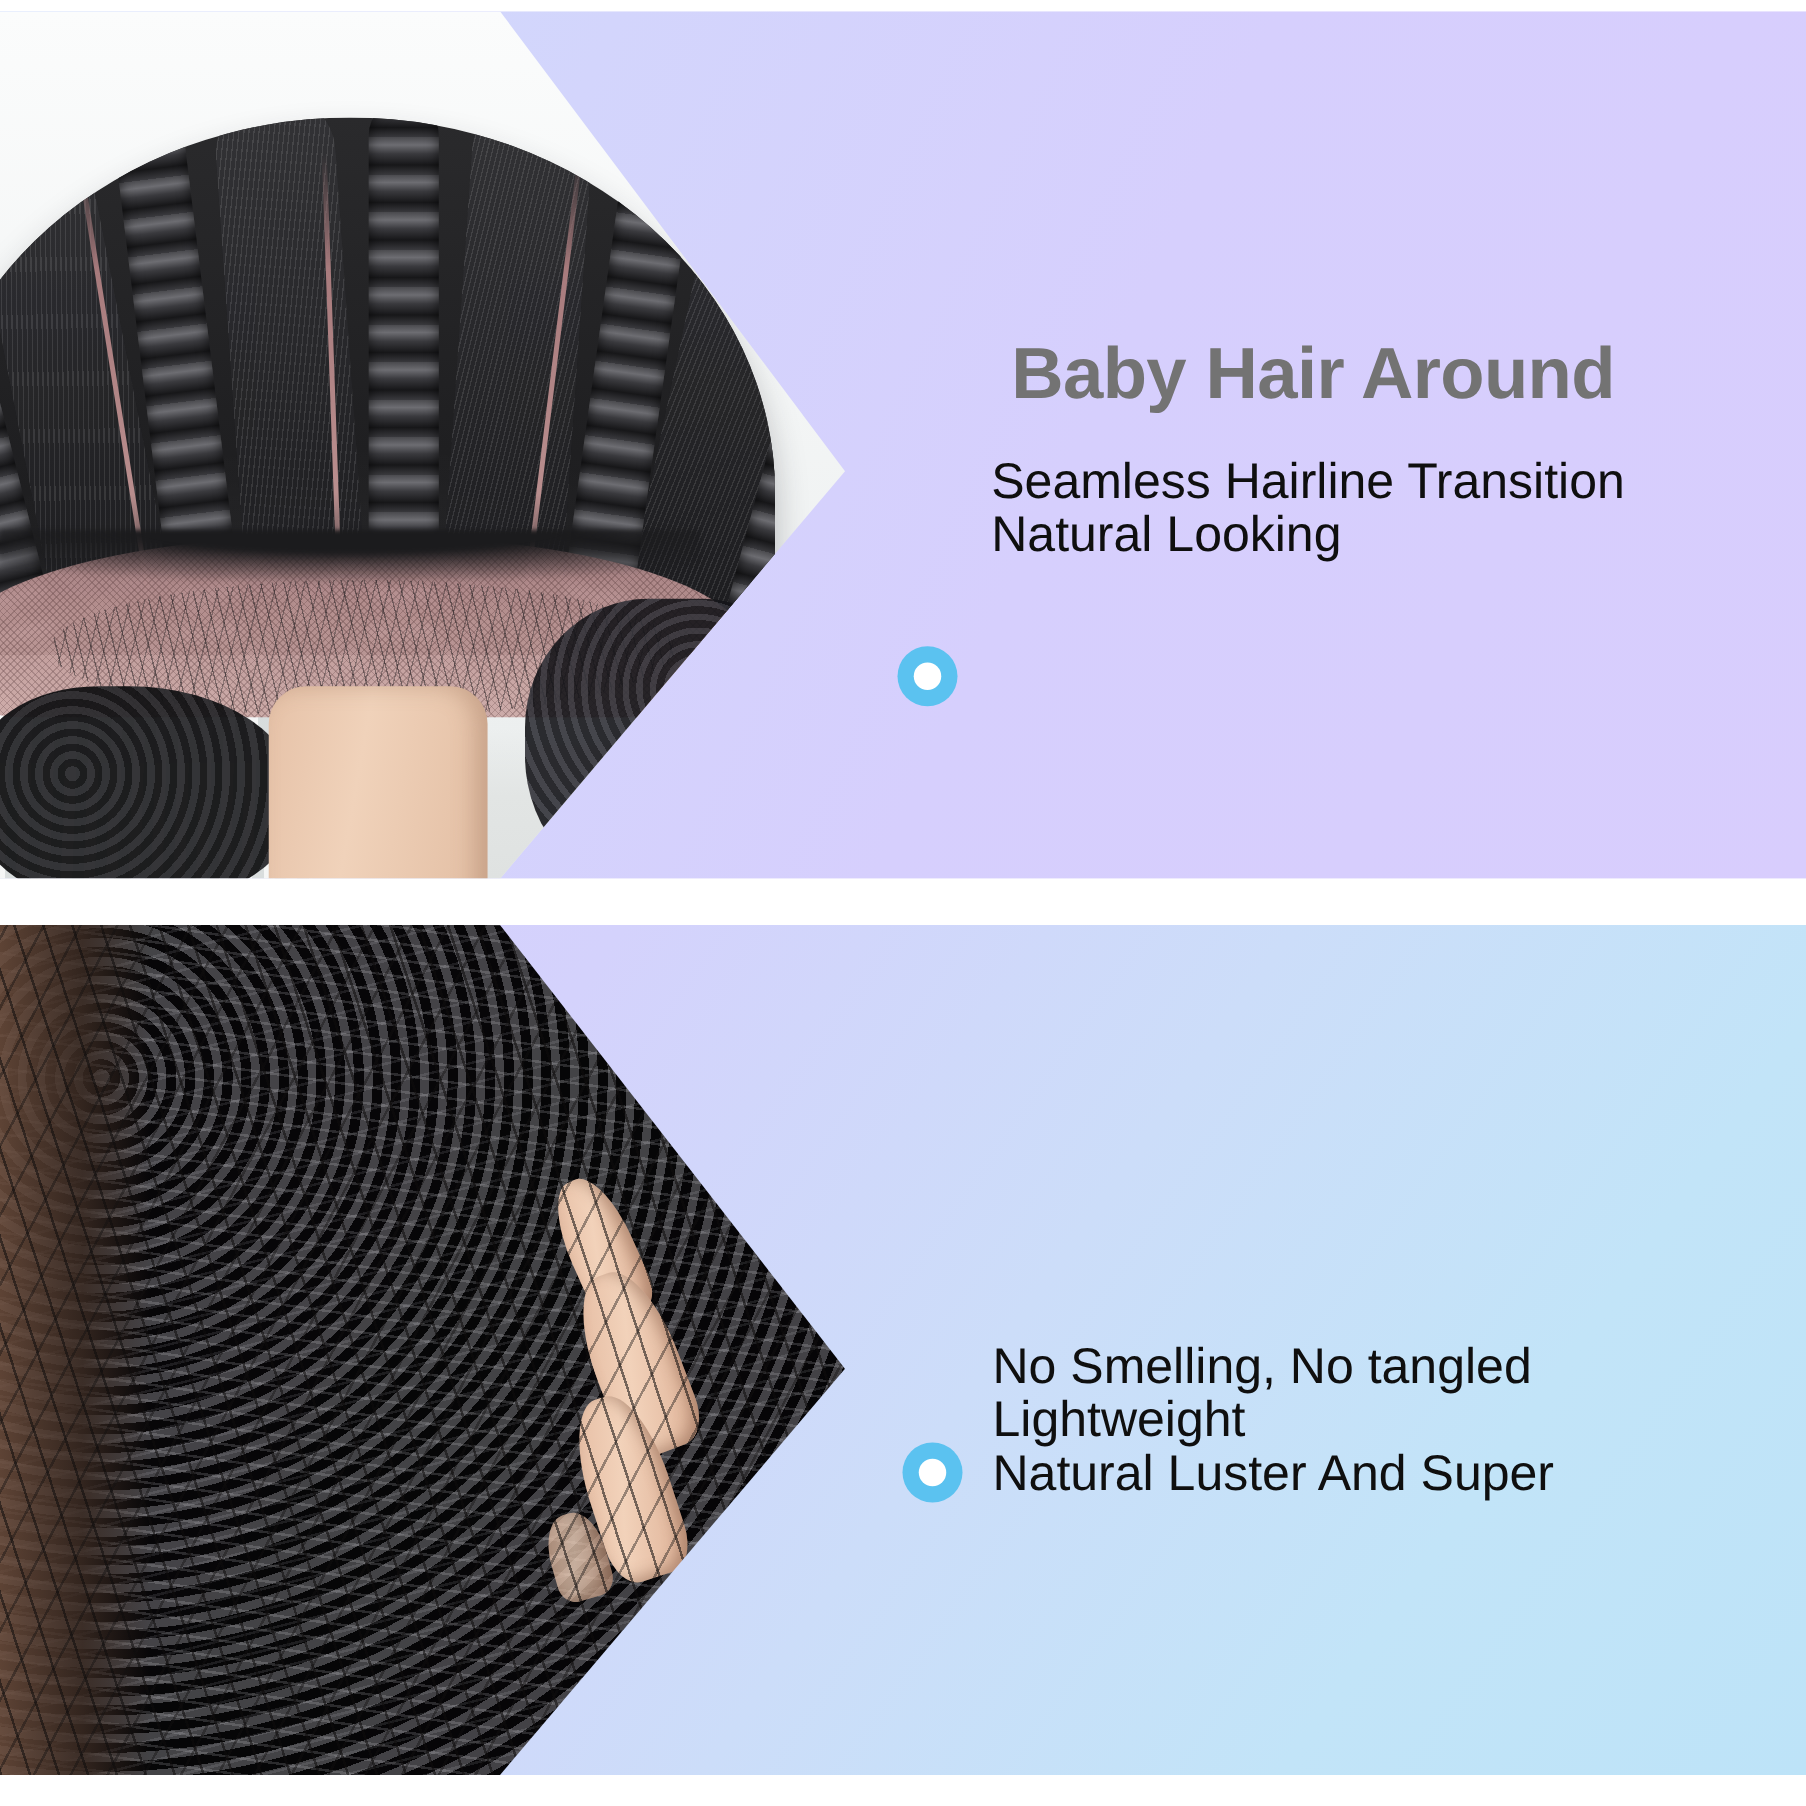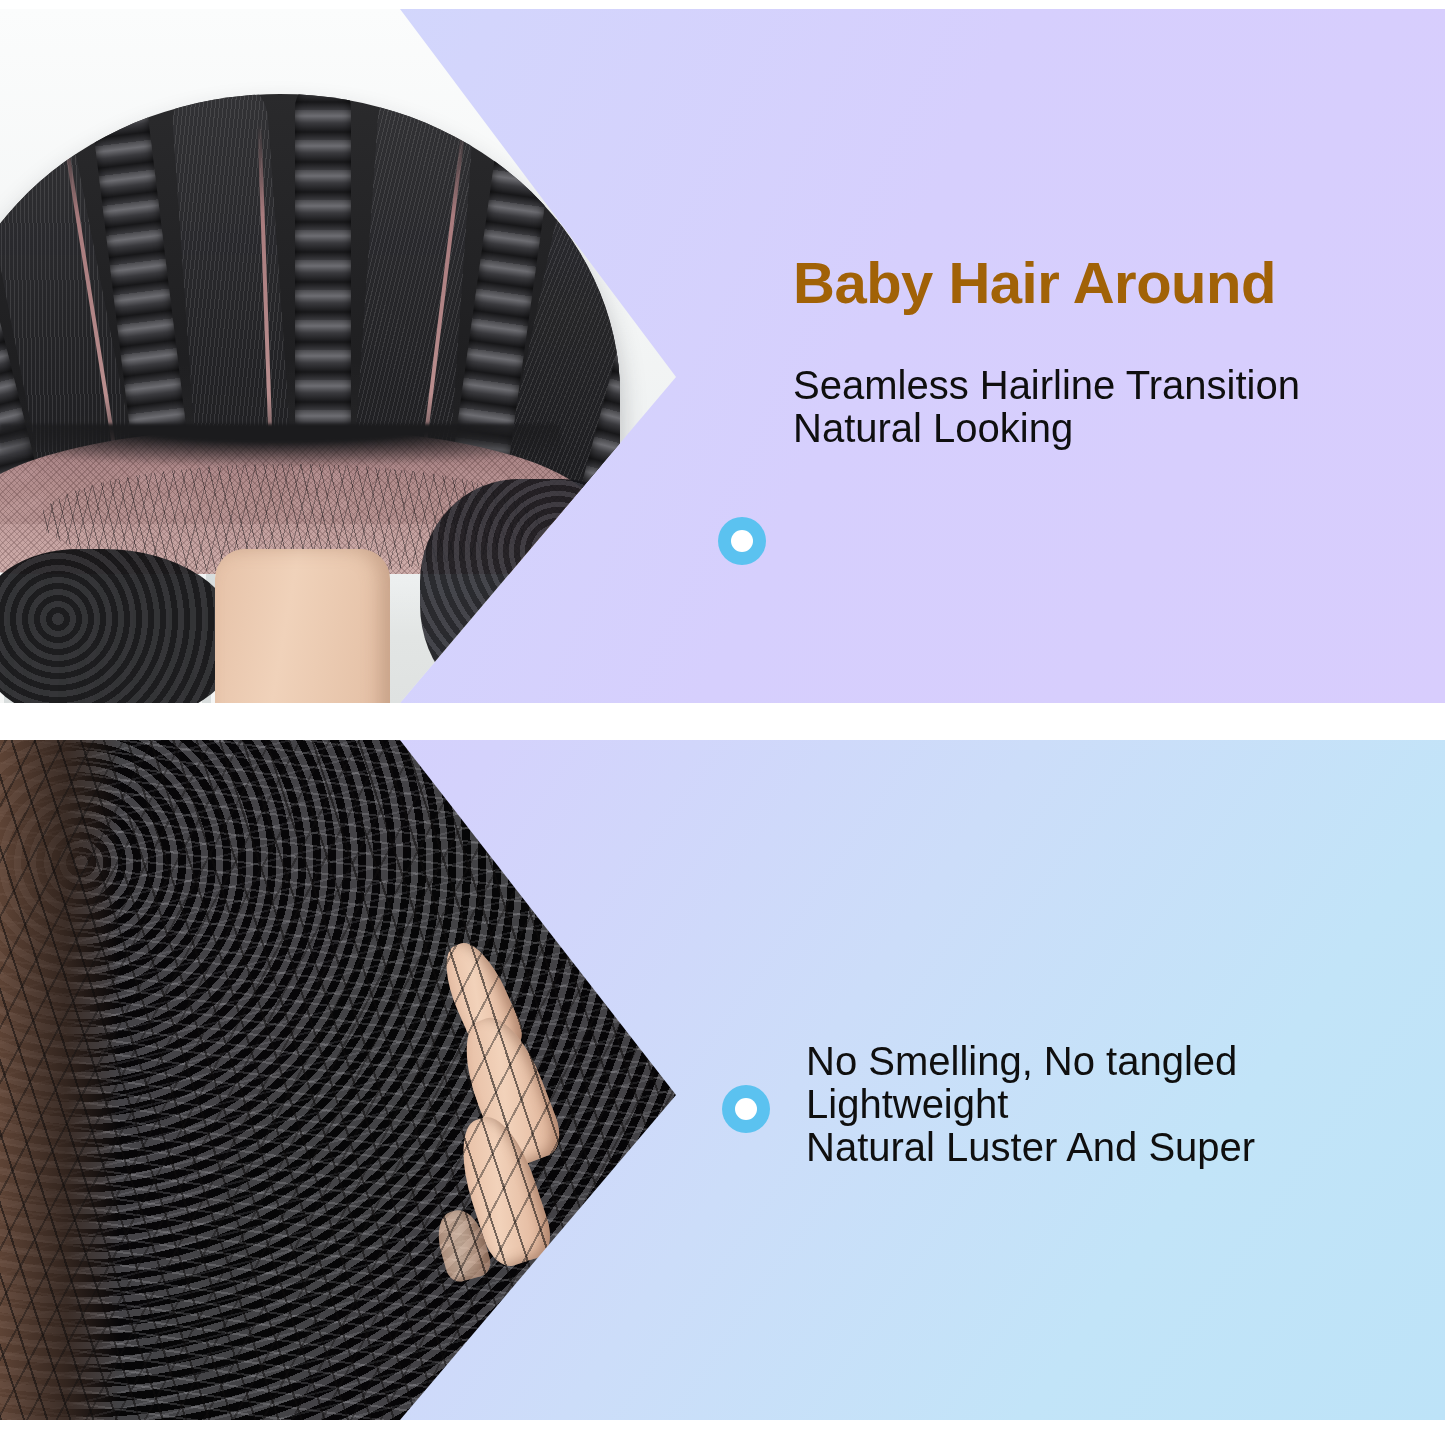--- a/index.html
+++ b/index.html
@@ -233,25 +233,25 @@
   .finger.f2 { left: 475px; top: 275px; width: 68px;  height: 150px; transform: rotate(-21deg); }
   .finger.f3 { left: 470px; top: 375px; width: 66px;  height: 150px; transform: rotate(-18deg); }
   .finger.f4 { left: 440px; top: 470px; width: 45px;  height: 70px;  transform: rotate(-16deg); opacity:.75; }
   .p2-overstrands {
     position: absolute; inset: 0;
     background:
       repeating-linear-gradient(72deg, rgba(14,12,12,.55) 0 2px, rgba(0,0,0,0) 2px 22px),
       repeating-linear-gradient(-62deg, rgba(18,16,16,.40) 0 2px, rgba(0,0,0,0) 2px 26px);
   }
   .headline {
-    margin: 0;
+    margin: 16px;
     font-weight: bold;
     font-size: 58px;
     line-height: 1.06;
-    color: #a16207;
+    color: #737373;
     letter-spacing: -0.5px;
     white-space: nowrap;
   }
   .subline {
     margin: 0;
     font-size: 40px;
     line-height: 1.08;
     color: #0f0f0f;
     font-weight: normal;
   }
@@ -273,25 +273,25 @@
   .bullet::after {
     content: "";
     width: 22px; height: 22px;
     border-radius: 50%;
     background: #ffffff;
   }
   #b1 { left: 718px; top: 508px; }
   #t2-row {
     position: absolute;
     left: 722px;
-    top: 1040px;
+    top: 1072px;
     width: 700px;
     display: flex;
-    align-items: center;
-    gap: 36px;
+    align-items: flex-end;
+    gap: 24px;
   }
   #b2 { position: relative; flex: 0 0 auto; margin-top: 8px; }
   #t2-sub { flex: 1 1 auto; }
 
   
   .gap {
     position: absolute;
     left: 0; top: 703px; width: 1445px; height: 37px;
     background: #ffffff;
   }

